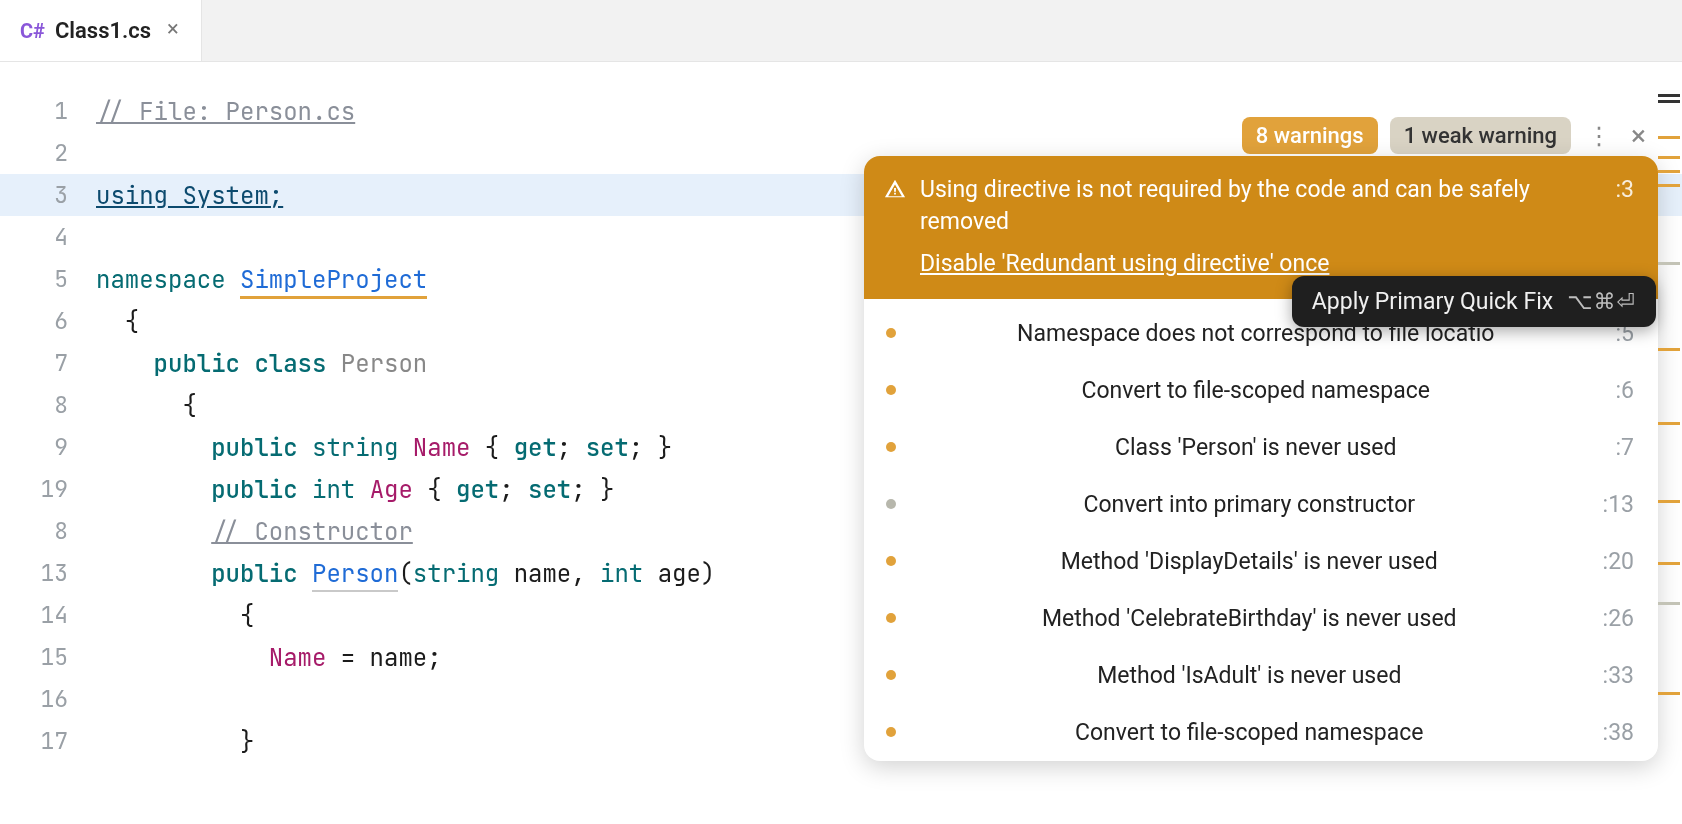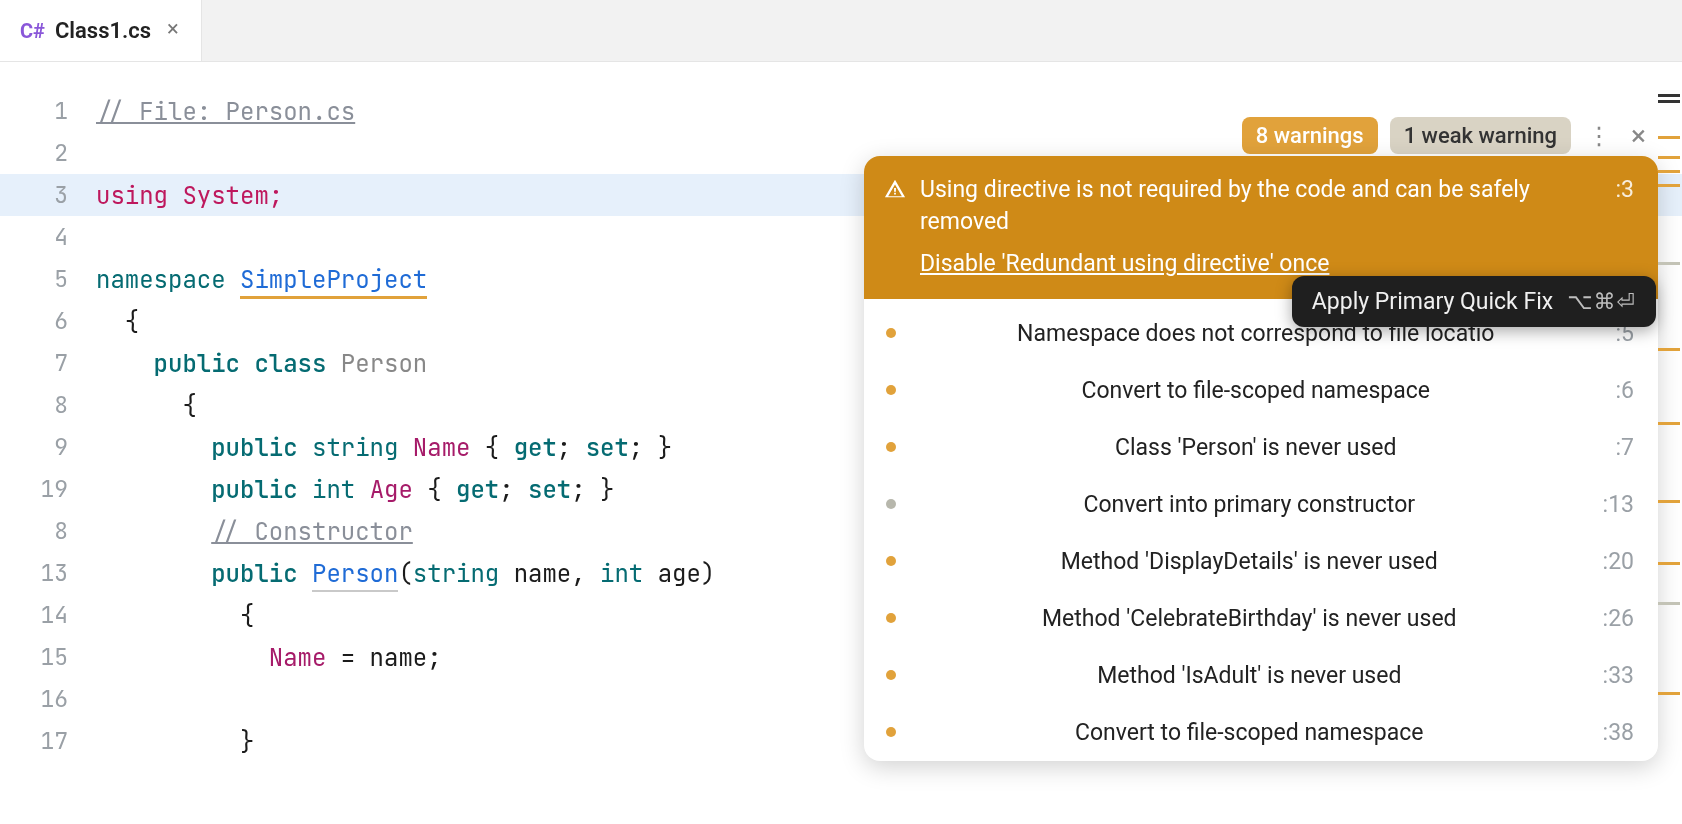--- a/index.html
+++ b/index.html
@@ -70,21 +70,21 @@
   }
   .code {
     font-family: "JetBrains Mono","Menlo","Consolas",monospace;
     font-size: 24px;
     white-space: pre;
     color: #1b1b1b;
     position: relative;
     letter-spacing: 0;
   }
   .cmt { color: #8a8f99; text-decoration: underline; }
-  .kw-using { color: #be185d; }
+  .kw-using { color: #0c4a6e; text-decoration: underline; }
   .kw { color: #056b72; font-weight: 500; }
   .ns { color: #056b72; }
   .ident-ns {
     color: #1f6bd6;
     position: relative;
   }
   .ident-ns::after {
     content: "";
     position: absolute;
     left: 0; right: 0; bottom: -4px;

